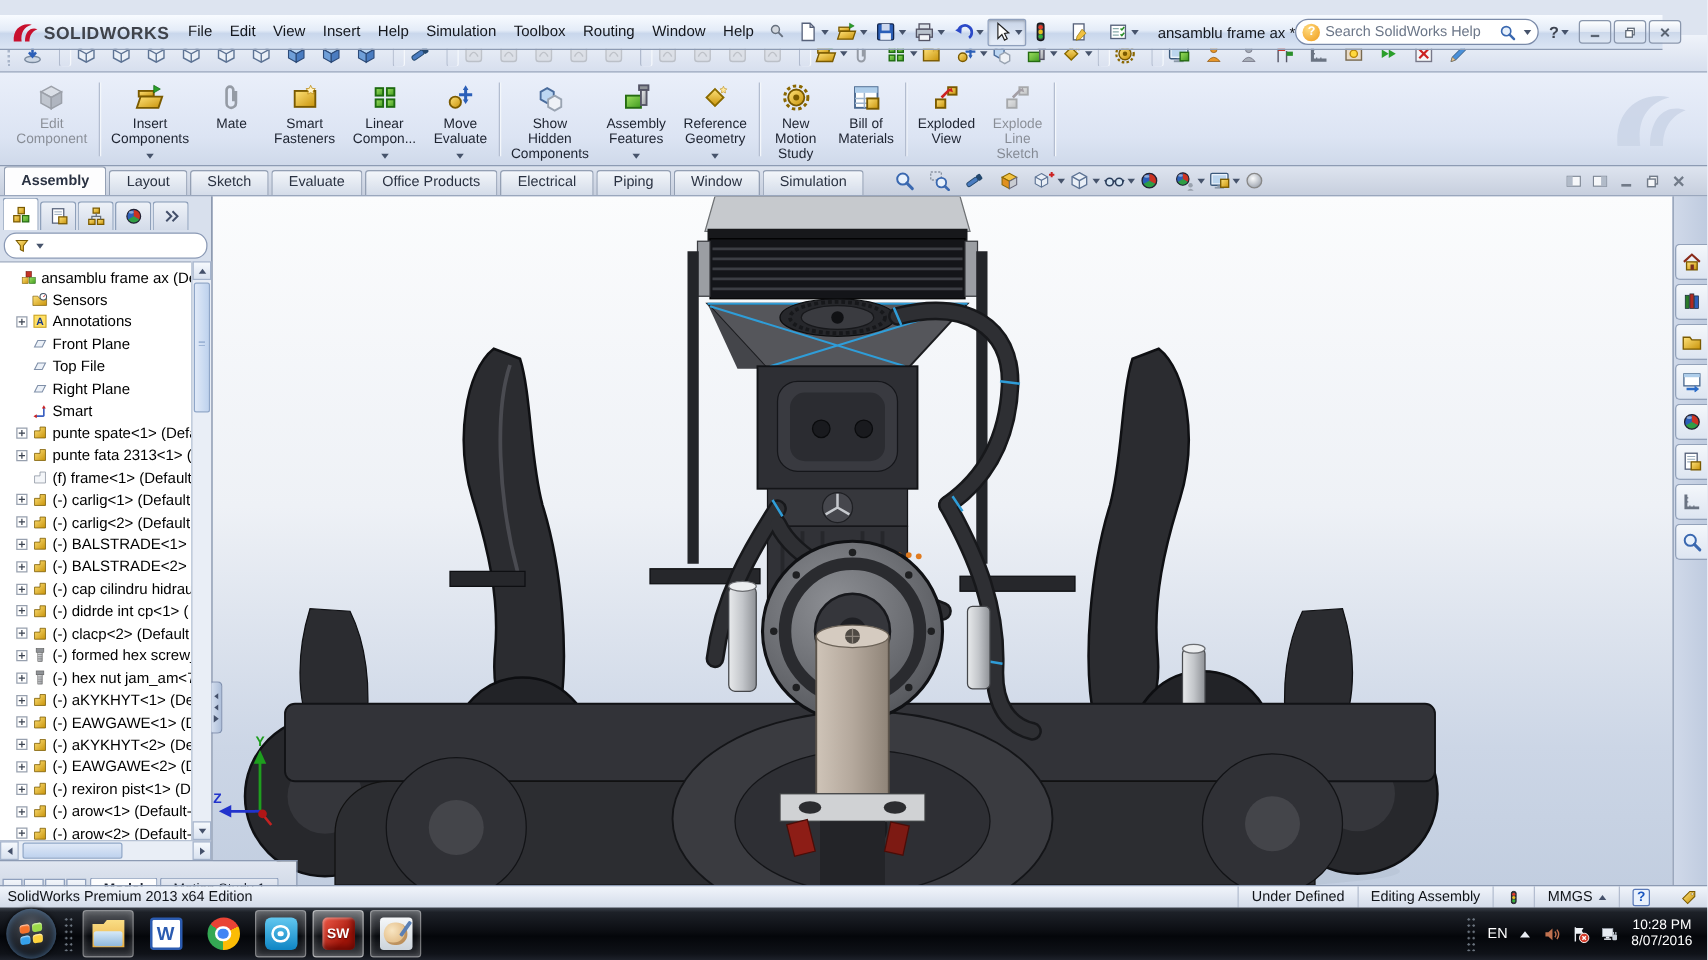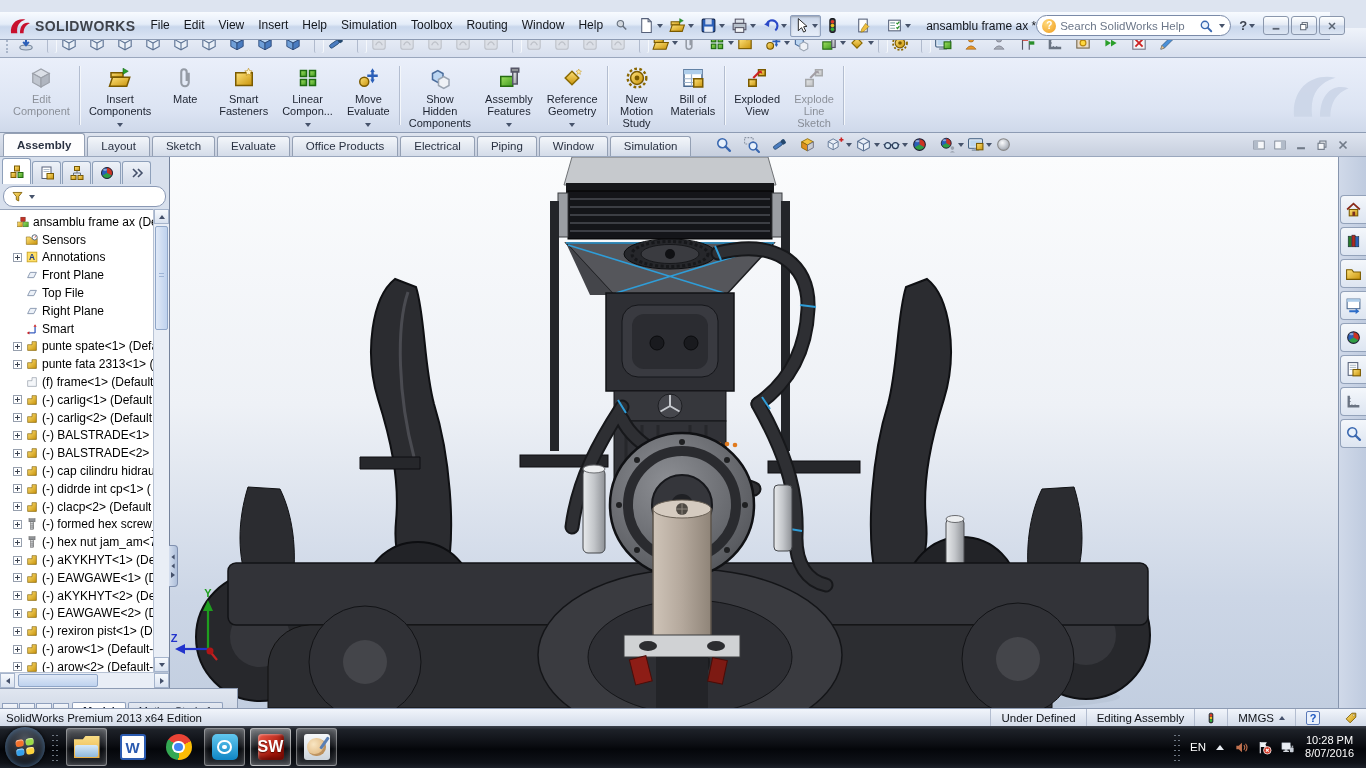--- a/index.html
+++ b/index.html
@@ -135,21 +135,21 @@
 .ai{width:26px;height:26px;position:relative;display:flex;align-items:center;justify-content:center}
 .ai.explorer{background:linear-gradient(#fbe28c,#e7a93c);clip-path:polygon(0 20%,36% 20%,46% 8%,100% 8%,100% 92%,0 92%)}
 .ai.explorer::after{content:"";position:absolute;left:7%;right:7%;top:42%;bottom:10%;background:linear-gradient(#d6e9f8,#8fb8dc);border-radius:2px}
 .ai.word{background:#fff;border:2px solid #2b5bb0;border-radius:3px;color:#2b5bb0;font-weight:bold;font-size:15px}
 .ai.chrome{border-radius:50%;background:conic-gradient(from -55deg,#ea4335 0 33%,#fbbc05 0 66%,#34a853 0 100%)}
 .ai.chrome::before{content:"";position:absolute;inset:26%;background:#fff;border-radius:50%}
 .ai.chrome::after{content:"";position:absolute;inset:34%;background:#4285f4;border-radius:50%}
 .ai.app-blue{border-radius:5px;background:linear-gradient(#62c8f0,#0f85c4)}
 .ai.app-blue::before{content:"";position:absolute;inset:22%;border:2.5px solid #fff;border-radius:50%}
 .ai.app-blue::after{content:"";position:absolute;left:42%;top:42%;width:16%;height:16%;background:#fff;border-radius:50%}
-.ai.solidworks{border-radius:4px;background:linear-gradient(135deg,#f05a48,#a01408 70%);box-shadow:inset -2px -3px 5px rgba(60,0,0,.55),inset 1px 1px 2px rgba(255,255,255,.4);color:#fff;font-weight:bold;font-size:16px;text-shadow:0 1px 1px #5a0800}
+.ai.solidworks{border-radius:4px;background:linear-gradient(135deg,#f05a48,#a01408 70%);box-shadow:inset -2px -3px 5px rgba(60,0,0,.55),inset 1px 1px 2px rgba(255,255,255,.4);color:#fff;font-weight:bold;font-size:11px;text-shadow:0 1px 1px #5a0800}
 .ai.paint{background:linear-gradient(#f5f7f9,#ccd4db);border-radius:3px}
 .ai.paint::after{content:"";position:absolute;inset:14%;border-radius:50%;background:radial-gradient(circle at 35% 35%,#f8e5c2,#d8a869);box-shadow:inset -2px -2px 0 rgba(120,70,20,.35)}
 .ai.paint::before{content:"";position:absolute;right:12%;top:8%;width:3px;height:14px;background:#5a7fb4;transform:rotate(35deg);z-index:2;border-radius:1px}
 .tray{margin-left:auto;display:flex;align-items:center;gap:10px;padding-right:12px;color:#fff}
 .tray-lang{font-size:11.5px}
 .tray-arrow{width:0;height:0;border-left:4px solid transparent;border-right:4px solid transparent;border-bottom:5px solid #e9edf3}
 .tray-ic svg{width:15px;height:15px}
 .tray-clock{font-size:11px;line-height:13px;text-align:center;white-space:nowrap}
 </style>
 </head>

